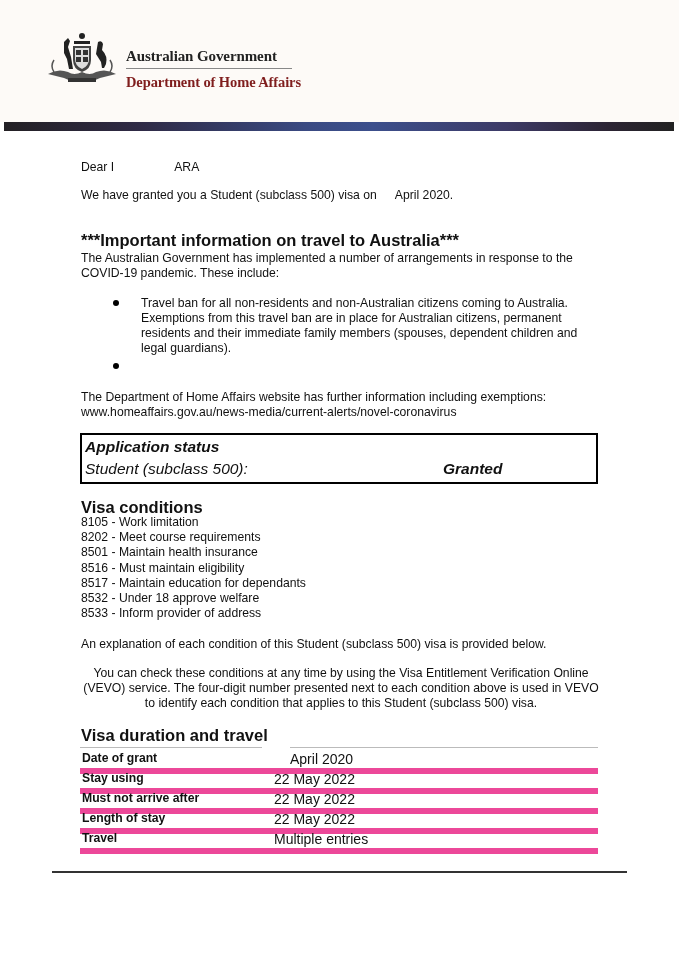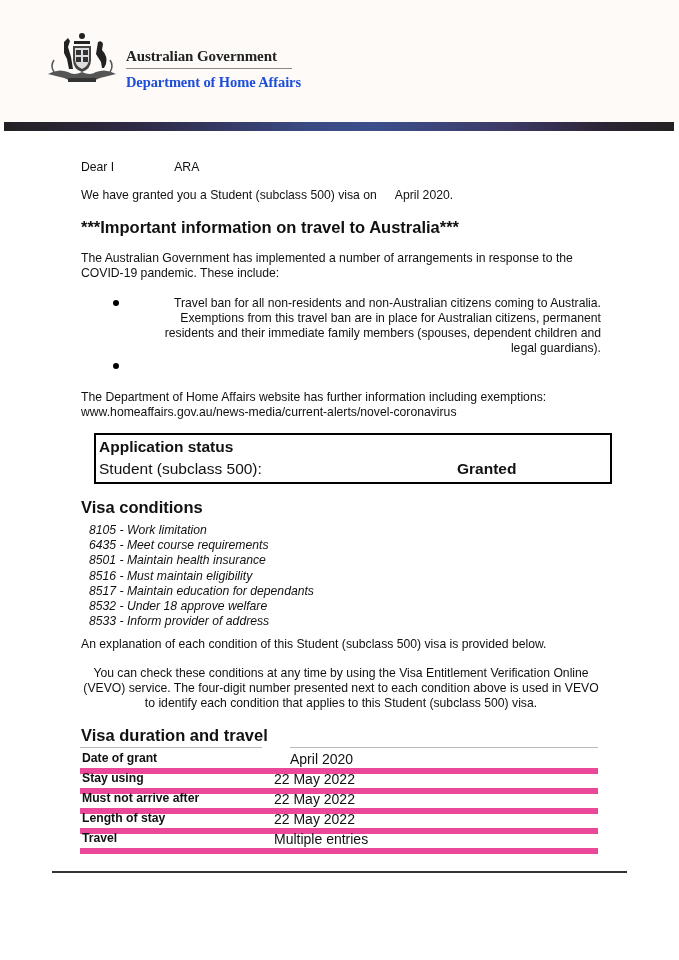--- a/index.html
+++ b/index.html
@@ -11,49 +11,50 @@
       position: absolute; left: 0; top: 0; width: 679px; height: 122px; background: #fdfaf7;
     }
     .crest { position: absolute; left: 40px; top: 30px; width: 84px; height: 64px; }
     .gov-name {
       position: absolute; left: 126px; top: 48px; font-family: "Liberation Serif", serif;
       font-weight: bold; font-size: 15px; color: #222; letter-spacing: -0.1px;
     }
     .gov-divider { position: absolute; left: 126px; top: 68px; width: 166px; height: 1px; background: #888; }
     .dept-name {
       position: absolute; left: 126px; top: 74px; font-family: "Liberation Serif", serif;
-      font-weight: bold; font-size: 14.5px; color: #1d4ed8; letter-spacing: -0.1px;
+      font-weight: bold; font-size: 14.5px; color: #7f1d1d; letter-spacing: -0.1px;
     }
     .brand-bar {
       position: absolute; left: 4px; top: 122px; width: 670px; height: 9px;
       background: linear-gradient(90deg, #232024 0%, #2f2a45 20%, #3a4a82 45%, #3c4f8c 55%, #3d3a66 75%, #2c2434 90%, #222 100%);
     }
     .content { position: absolute; left: 81px; top: 0; width: 520px; font-size: 12.2px; line-height: 15px; }
     .abs { position: absolute; left: 0; }
     .greeting { top: 160px; }
     .greeting .redact { display: inline-block; width: 60px; }
     .granted-line { top: 188px; }
     .granted-line .gap { display: inline-block; width: 18px; }
-    .important-heading { top: 217px; font-weight: bold; font-size: 16.5px; line-height: 20px; white-space: nowrap; }
+    .important-heading { top: 230px; font-weight: bold; font-size: 16.5px; line-height: 20px; white-space: nowrap; }
     .intro { top: 251px; width: 520px; }
     .bullets { top: 296px; left: 30px; width: 490px; margin: 0; padding: 0; list-style: none; }
-    .bullets li { position: relative; padding-left: 30px; margin: 0 0 3px 0; text-align: right; }
+    .bullets li { position: relative; padding-left: 30px; margin: 0 0 3px 0; }
     .bullets li .dot {
       position: absolute; left: 2px; top: 4px; width: 6px; height: 6px; border-radius: 50%; background: #000;
     }
     .website-text { top: 390px; width: 520px; }
     .status-box {
-      position: absolute; left: 94px; top: 433px; width: 514px; height: 47px;
+      position: absolute; left: 80px; top: 433px; width: 514px; height: 47px;
       border: 2px solid #000;
+      font-style: italic;
     }
     .status-title { position: absolute; left: 3px; top: 3px; font-weight: bold; font-size: 15.5px; }
     .status-label { position: absolute; left: 3px; top: 25px; font-size: 15.5px; }
     .status-value { position: absolute; left: 361px; top: 25px; font-weight: bold; font-size: 15.5px; }
     .conditions-heading { top: 497px; font-weight: bold; font-size: 16.5px; line-height: 20px; }
-    .conditions-list { top: 515px; margin: 8px; padding: 0; list-style: none; font-style: italic; }
+    .conditions-list { top: 515px; margin: 0; padding: 0; list-style: none; }
     .conditions-list li { line-height: 15.2px; }
     .explain { top: 637px; width: 520px; }
     .vevo { top: 666px; width: 520px; text-align: center; }
     .duration-heading { top: 725px; font-weight: bold; font-size: 16.5px; line-height: 20px; }
     .duration-table { position: absolute; left: 80px; top: 747px; width: 518px; }
     .hd-line-left { position: absolute; left: 0; top: 0; width: 182px; height: 1px; background: #bbb; }
     .hd-line-right { position: absolute; left: 210px; top: 0; width: 308px; height: 1px; background: #bbb; }
     .row { position: absolute; left: 0; width: 518px; height: 19.6px; border-bottom: 6px solid #ec4899; }
     .row .k { position: absolute; left: 2px; top: 3px; font-weight: bold; font-size: 12.2px; }
     .row .v { position: absolute; left: 194px; top: 3px; font-size: 14px; }
@@ -109,21 +110,21 @@
 <div class="status-box">
   <div class="status-title">Application status</div>
   <div class="status-label">Student (subclass 500):</div>
   <div class="status-value">Granted</div>
 </div>
 
 <div class="content" style="top:0">
   <div class="abs conditions-heading">Visa conditions</div>
   <ul class="abs conditions-list">
     <li>8105 - Work limitation</li>
-    <li>6435 - Meet course requirements</li>
+    <li>8202 - Meet course requirements</li>
     <li>8501 - Maintain health insurance</li>
     <li>8516 - Must maintain eligibility</li>
     <li>8517 - Maintain education for dependants</li>
     <li>8532 - Under 18 approve welfare</li>
     <li>8533 - Inform provider of address</li>
   </ul>
   <div class="abs explain">An explanation of each condition of this Student (subclass 500) visa is provided below.</div>
   <div class="abs vevo">You can check these conditions at any time by using the Visa Entitlement Verification Online (VEVO) service. The four-digit number presented next to each condition above is used in VEVO to identify each condition that applies to this Student (subclass 500) visa.</div>
   <div class="abs duration-heading">Visa duration and travel</div>
 </div>

